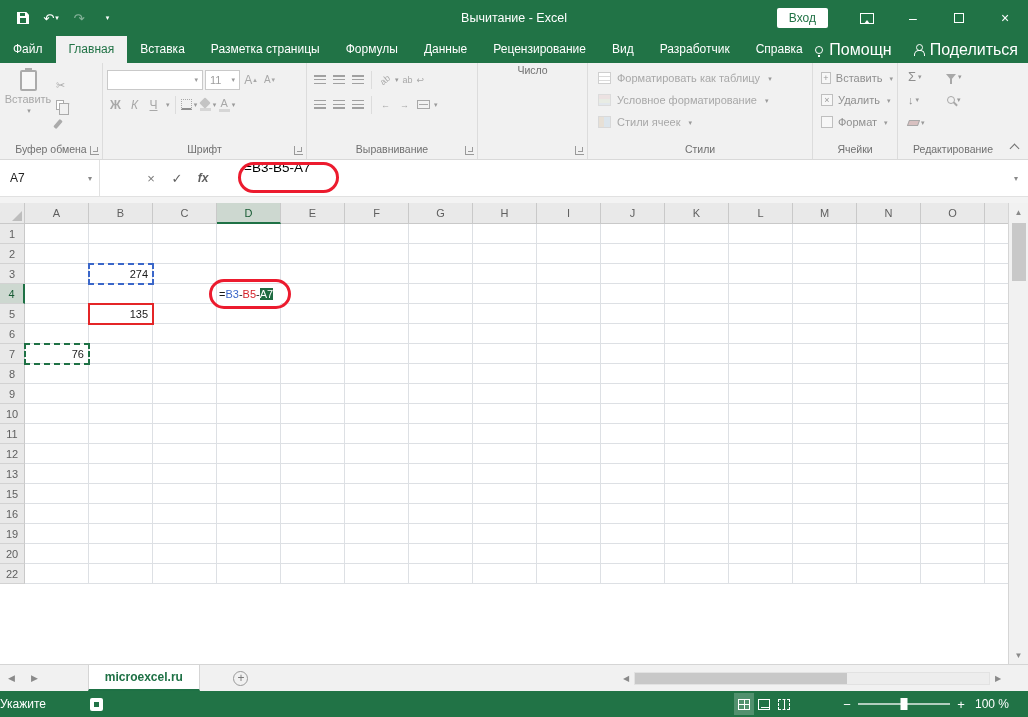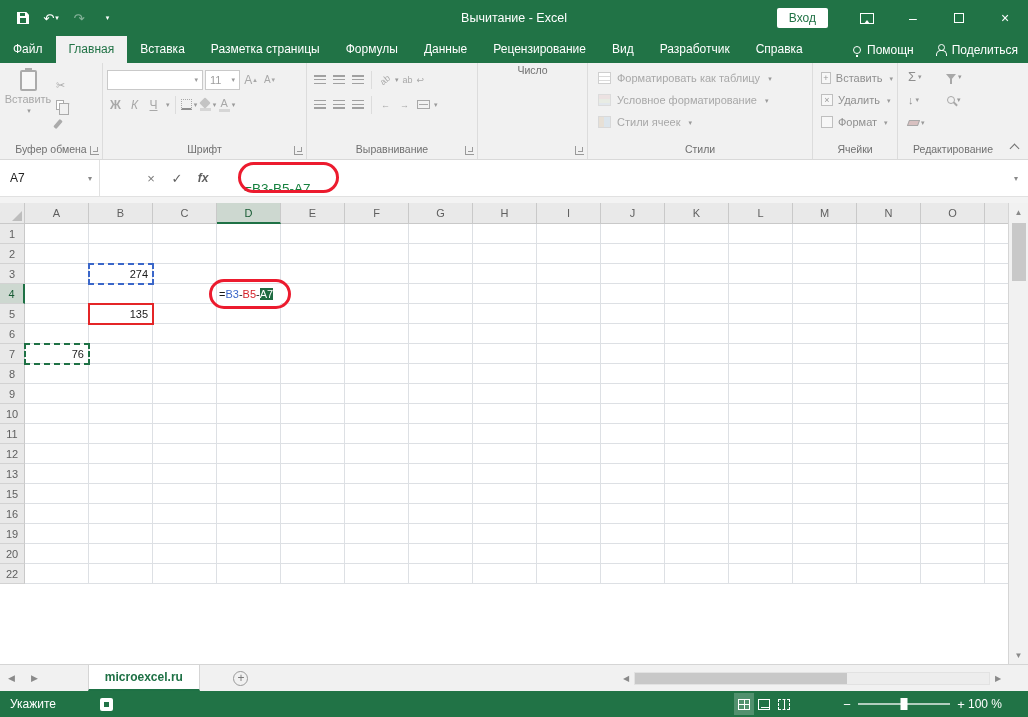--- a/index.html
+++ b/index.html
@@ -21,21 +21,21 @@
   .login-btn{background:#fff;color:#217346;font-size:12px;padding:3px 12px;border-radius:2px;margin-right:16px;}
   .win-btn{width:46px;height:36px;display:flex;align-items:center;justify-content:center;font-size:14px;color:#fff;}
   .rdo-icon{width:14px;height:11px;border:1px solid #fff;position:relative;display:inline-block;}
   .rdo-icon::after{content:'';position:absolute;left:3px;top:3px;border:3px solid transparent;border-bottom:4px solid #fff;}
   .max-icon{width:10px;height:10px;border:1px solid #fff;display:inline-block;}
 
   
   .tabrow{height:27px;background:#217346;display:flex;align-items:flex-end;color:#fff;position:relative;}
   .rtab{padding:0 13px;height:27px;line-height:27px;font-size:12px;white-space:nowrap;}
   .rtab.active{background:#F1F1F1;color:#217346;}
-  .tab-actions{position:absolute;right:10px;top:0;height:27px;display:flex;align-items:center;gap:22px;font-size:12px;}
+  .tab-actions{position:absolute;right:10px;top:0;height:27px;display:flex;align-items:center;gap:22px;font-size:16px;}
   .taction{display:flex;align-items:center;}
   .bulb-icon{width:8px;height:8px;border:1px solid #fff;border-radius:50%;position:relative;margin-right:6px;display:inline-block;}
   .bulb-icon::after{content:'';position:absolute;left:2px;top:8px;width:2px;height:2px;background:#fff;}
   .person-icon{width:10px;height:11px;position:relative;margin-right:6px;display:inline-block;}
   .person-icon::before{content:'';position:absolute;left:2px;top:0;width:5px;height:5px;border:1px solid #fff;border-radius:50%;}
   .person-icon::after{content:'';position:absolute;left:0;top:6px;width:9px;height:5px;border:1px solid #fff;border-bottom:none;border-radius:5px 5px 0 0;}
 
   
   .ribbon{height:97px;background:#F1F1F1;display:flex;position:relative;border-bottom:1px solid #D9D9D9;}
   .grp{position:relative;display:flex;flex-direction:column;border-right:1px solid #DCDCDC;flex:none;}
@@ -101,21 +101,21 @@
 
   
   .formulabar{height:37px;background:#fff;display:flex;align-items:stretch;position:relative;border-bottom:1px solid #E1E1E1;}
   .namebox{width:100px;border-right:1px solid #E1E1E1;display:flex;align-items:center;padding-left:10px;font-size:12px;color:#222;}
   .namebox .nb-caret{margin-left:auto;margin-right:7px;color:#8a8a8a;font-size:8px;}
   .fb-split{width:38px;}
   .fb-btns{display:flex;align-items:center;}
   .fb-btn{width:26px;text-align:center;font-size:13px;color:#7a7a7a;}
   .fb-btn.check{color:#5f5f5f;}
   .fb-btn.fx{font-style:italic;font-weight:bold;color:#5f5f5f;font-size:12px;}
-  .fb-input{flex:1;display:flex;align-items:flex-end;padding-left:28px;font-size:13.5px;color:#15803d;}
+  .fb-input{flex:1;display:flex;align-items:flex-start;padding-left:28px;font-size:13.5px;color:#000000;}
   .fb-expand{width:24px;display:flex;align-items:center;justify-content:center;color:#8a8a8a;font-size:8px;}
   .strip{height:6px;background:#F3F3F3;}
 
   
   .grid{position:relative;height:461px;background:#fff;}
   .col-headers{display:flex;height:21px;}
   .corner{width:25px;height:21px;background:#E9E9E9;border-right:1px solid #C9C9C9;border-bottom:1px solid #C9C9C9;position:relative;flex:none;}
   .corner-tri{position:absolute;right:2px;bottom:2px;width:0;height:0;border-left:10px solid transparent;border-bottom:10px solid #BDBDBD;}
   .col-hdr{width:64px;height:21px;background:#E9E9E9;border-right:1px solid #C9C9C9;border-bottom:1px solid #C9C9C9;font-size:11px;color:#5F5F5F;display:flex;align-items:center;justify-content:center;flex:none;}
   .col-hdr.sel{background:#CDD8D0;color:#175B33;border-bottom:2px solid #1E7145;}
@@ -144,35 +144,35 @@
   .sheet-tab{margin-left:42px;height:26px;background:#fff;display:flex;align-items:center;padding:0 16px;border-left:1px solid #D5D5D5;border-right:1px solid #D5D5D5;border-bottom:2px solid #1E7145;color:#1E7145;font-size:12px;font-weight:bold;}
   .add-sheet{margin-left:30px;display:flex;align-items:center;justify-content:center;width:22px;height:22px;}
   .plus-circle{width:15px;height:15px;border-radius:50%;border:1px solid #9a9a9a;color:#7a7a7a;font-size:12px;line-height:13px;text-align:center;display:inline-block;}
   .hscroll{position:absolute;right:22px;top:5px;width:388px;height:16px;display:flex;align-items:center;}
   .hs-btn{color:#8a8a8a;font-size:8px;width:16px;text-align:center;}
   .hs-track{flex:1;height:13px;background:#EDEDED;border:1px solid #E2E2E2;}
   .hs-thumb{display:block;width:60%;height:100%;background:#C8C8C8;}
 
   
   .statusbar{height:26px;background:#217346;color:#fff;display:flex;align-items:center;position:relative;font-size:12px;}
-  .sb-mode{padding-left:10px;}
+  .sb-mode{}
   .sb-icon{margin-left:44px;width:13px;height:13px;background:#fff;border-radius:2px;position:relative;}
   .sb-icon::after{content:'';position:absolute;left:4px;top:4px;width:5px;height:5px;background:#217346;}
   .sb-right{position:absolute;right:0;top:0;height:26px;display:flex;align-items:center;padding-right:12px;}
   .view-btn{width:20px;height:22px;display:flex;align-items:center;justify-content:center;}
   .view-btn.active{background:rgba(255,255,255,.22);}
   .vi{width:12px;height:11px;border:1px solid #fff;display:inline-block;}
   .vi.grid{background:linear-gradient(#fff 0 0) center/10px 1px no-repeat,linear-gradient(#fff 0 0) center/1px 9px no-repeat;}
   .vi.page{background:linear-gradient(#fff 0 0) 2px 7px/8px 1px no-repeat;}
   .vi.brk{background:linear-gradient(#fff 0 0) center/1px 9px no-repeat;border-style:dashed;}
   .sb-gap{width:46px;}
   .zoom-btn{font-size:13px;width:14px;text-align:center;}
   .zoom-track{width:92px;height:2px;background:rgba(255,255,255,.65);position:relative;margin:0 4px;}
   .zoom-thumb{position:absolute;left:50%;top:-5px;width:7px;height:12px;background:#fff;transform:translateX(-50%);}
-  .zoom-label{width:48px;text-align:left;}
+  .zoom-label{width:48px;text-align:center;}
 </style>
 </head>
 <body>
 
 <div id="app">
 
   <div class="titlebar">
     <div class="qat">
       <span class="qat-btn">
           <span class="floppy"></span>

